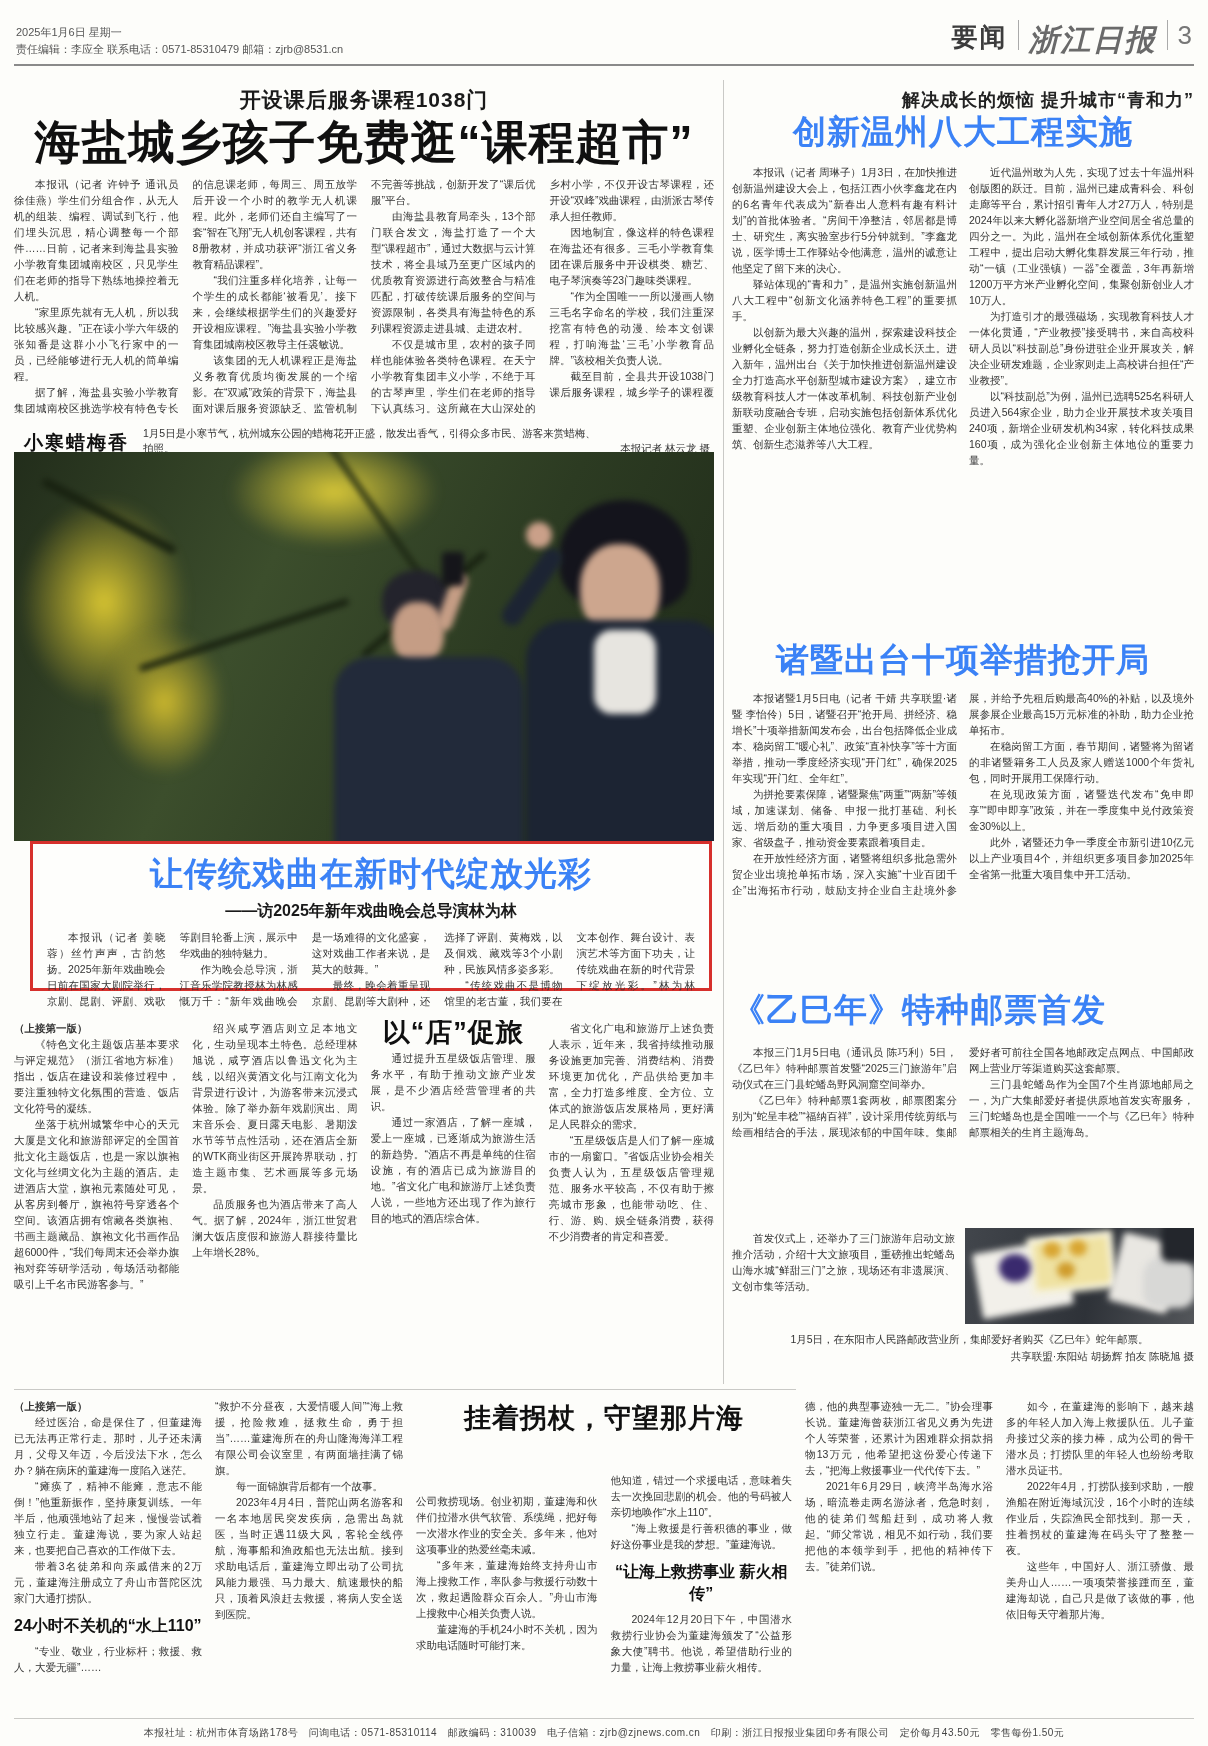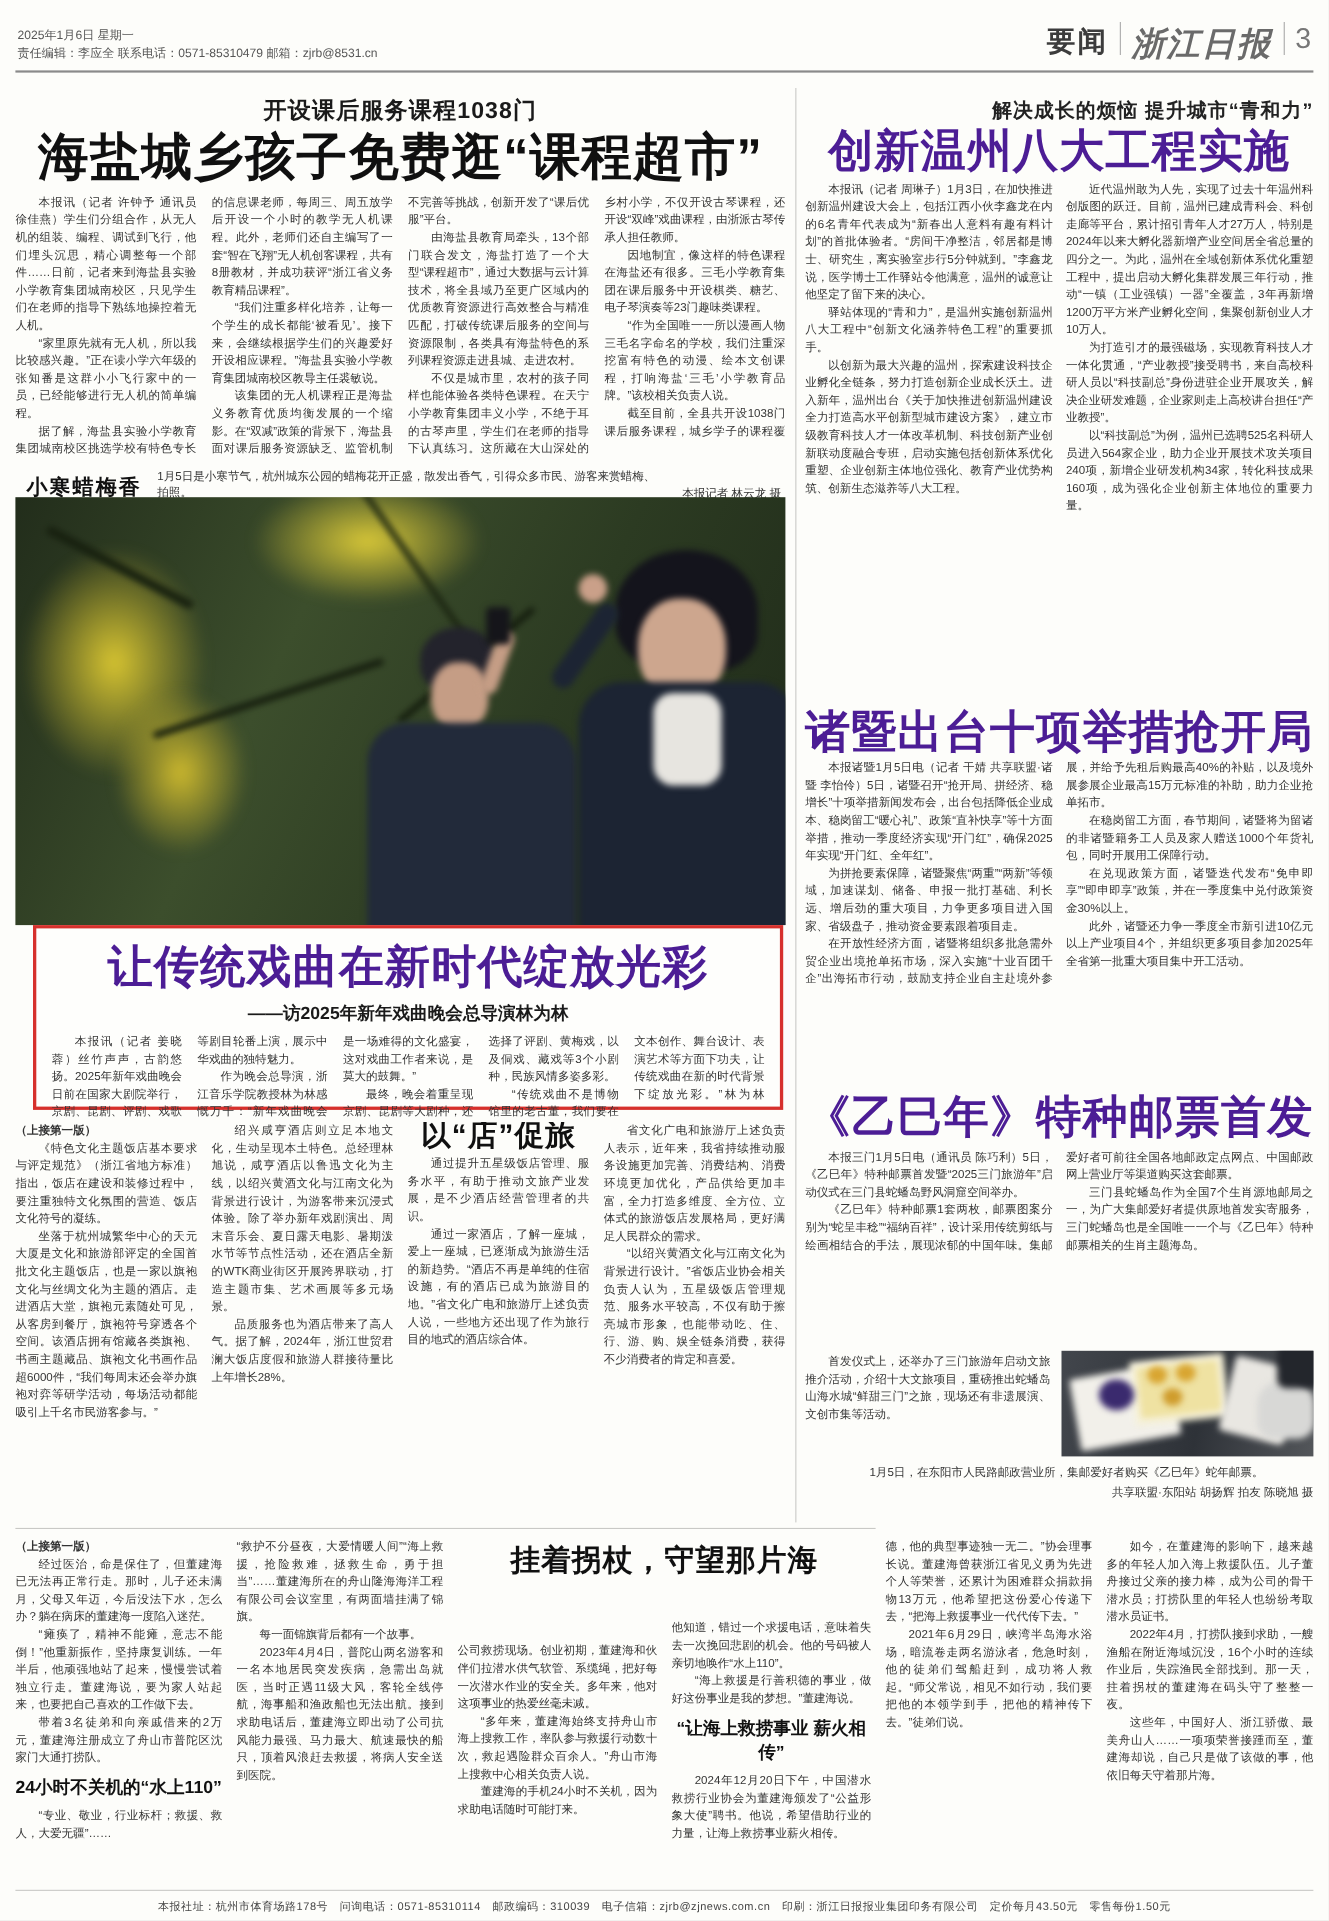--- a/index.html
+++ b/index.html
@@ -13,21 +13,21 @@
   .hdr-sep{width:1px;height:30px;background:#aaa;}
   .hdr-masthead{font-size:30px;color:#6a6a6a;font-family:"Liberation Serif","DejaVu Serif",serif;
                 font-style:italic;font-weight:bold;letter-spacing:2px;}
   .hdr-page{font-size:26px;color:#777;}
   .rule{background:#8a8a8a;}
   .rule-light{background:#c9c9c6;}
   
   .kicker{font-size:21px;font-weight:bold;color:#1a1a1a;text-align:center;letter-spacing:1px;}
   .headline-xl{font-size:46px;font-weight:bold;color:#101010;text-align:center;letter-spacing:1px;
                white-space:nowrap;}
-  .headline-lg{font-size:41px;font-weight:bold;color:#4c1d95;text-align:center;letter-spacing:1px;}
+  .headline-lg{font-size:33px;font-weight:bold;color:#3b82f6;text-align:center;letter-spacing:1px;}
   .headline-md{font-size:27px;font-weight:bold;color:#101010;text-align:center;letter-spacing:1px;}
   .kicker-sm{font-size:18px;font-weight:bold;color:#222;text-align:center;letter-spacing:1px;}
   
   .body-cols{column-gap:14px;text-align:justify;font-size:10.5px;line-height:16px;color:#333;overflow:hidden;}
   .cols4{column-count:4;}
   .cols5{column-count:5;}
   .cols2{column-count:2;column-gap:12px;}
   p.bp{margin:0;text-indent:2em;}
   .flexcols{display:flex;gap:13px;}
   .fcol{flex:1;overflow:hidden;text-align:justify;font-size:10.5px;line-height:16px;color:#333;}
@@ -106,21 +106,21 @@
     <div class="blur2" style="left:428px;top:100px;width:22px;height:34px;background:#15151a;border-radius:4px;"></div>
 
     <div class="blur2" style="left:545px;top:48px;width:130px;height:110px;background:#14141c;border-radius:50% 50% 30% 40%;"></div>
     <div class="blur2" style="left:566px;top:92px;width:80px;height:92px;background:#cda68e;border-radius:46%;"></div>
     <div class="blur2" style="left:512px;top:168px;width:200px;height:230px;background:#1c2433;border-radius:40px 40px 0 0;"></div>
     <div class="blur2" style="left:580px;top:178px;width:62px;height:84px;background:#e7e5e0;border-radius:18px;"></div>
     <div class="blur2" style="left:508px;top:90px;width:20px;height:90px;background:#1c2433;transform:rotate(35deg);border-radius:10px;"></div>
     <div class="blur2" style="left:512px;top:70px;width:26px;height:26px;background:#caa089;border-radius:50%;"></div>
   </div>
 
-  <div class="abs redbox" style="left:30px;top:841px;width:682px;height:168px;padding:8px 14px;">
+  <div class="abs redbox" style="left:30px;top:841px;width:682px;height:150px;padding:8px 14px;">
     <div class="headline-lg">让传统戏曲在新时代绽放光彩</div>
     <div class="rb-sub">——访2025年新年戏曲晚会总导演林为林</div>
     <div class="body-cols cols5" style="height:80px;margin-top:7px;">
       <p class="bp">本报讯（记者 姜晓蓉）丝竹声声，古韵悠扬。2025年新年戏曲晚会日前在国家大剧院举行，京剧、昆剧、评剧、戏歌等剧目轮番上演，展示中华戏曲的独特魅力。</p>
       <p class="bp">作为晚会总导演，浙江音乐学院教授林为林感慨万千：“新年戏曲晚会是一场难得的文化盛宴，这对戏曲工作者来说，是莫大的鼓舞。”</p>
       <p class="bp">最终，晚会着重呈现京剧、昆剧等大剧种，还选择了评剧、黄梅戏，以及侗戏、藏戏等3个小剧种，民族风情多姿多彩。</p>
       <p class="bp">“传统戏曲不是博物馆里的老古董，我们要在文本创作、舞台设计、表演艺术等方面下功夫，让传统戏曲在新的时代背景下绽放光彩。”林为林说，守正创新才能让传统戏曲走得更远。</p>
     </div>
   </div>
 
@@ -134,21 +134,21 @@
       <p class="bp">绍兴咸亨酒店则立足本地文化，生动呈现本土特色。总经理林旭说，咸亨酒店以鲁迅文化为主线，以绍兴黄酒文化与江南文化为背景进行设计，为游客带来沉浸式体验。除了举办新年戏剧演出、周末音乐会、夏日露天电影、暑期泼水节等节点性活动，还在酒店全新的WTK商业街区开展跨界联动，打造主题市集、艺术画展等多元场景。</p>
       <p class="bp">品质服务也为酒店带来了高人气。据了解，2024年，浙江世贸君澜大饭店度假和旅游人群接待量比上年增长28%。</p>
     </div>
     <div class="fcol">
       <div class="headline-md" style="margin:4px 0 10px 0;">以“店”促旅</div>
       <p class="bp">通过提升五星级饭店管理、服务水平，有助于推动文旅产业发展，是不少酒店经营管理者的共识。</p>
       <p class="bp">通过一家酒店，了解一座城，爱上一座城，已逐渐成为旅游生活的新趋势。“酒店不再是单纯的住宿设施，有的酒店已成为旅游目的地。”省文化广电和旅游厅上述负责人说，一些地方还出现了作为旅行目的地式的酒店综合体。</p>
     </div>
     <div class="fcol">
       <p class="bp">省文化广电和旅游厅上述负责人表示，近年来，我省持续推动服务设施更加完善、消费结构、消费环境更加优化，产品供给更加丰富，全力打造多维度、全方位、立体式的旅游饭店发展格局，更好满足人民群众的需求。</p>
-      <p class="bp">“以绍兴黄酒文化与江南文化为背景进行设计。”省饭店业协会相关负责人认为，五星级饭店管理规范、服务水平较高，不仅有助于擦亮城市形象，也能带动吃、住、行、游、购、娱全链条消费，获得不少消费者的肯定和喜爱。</p>
+      <p class="bp">“五星级饭店是人们了解一座城市的一扇窗口。”省饭店业协会相关负责人认为，五星级饭店管理规范、服务水平较高，不仅有助于擦亮城市形象，也能带动吃、住、行、游、购、娱全链条消费，获得不少消费者的肯定和喜爱。</p>
     </div>
   </div>
 
   <div class="abs rule-light" style="left:14px;top:1389px;width:782px;height:1px;"></div>
 
   <div class="abs flexcols" style="left:14px;top:1398px;width:1180px;height:302px;">
     <div class="fcol">
       <p class="bp jump">（上接第一版）</p>
       <p class="bp">经过医治，命是保住了，但董建海已无法再正常行走。那时，儿子还未满月，父母又年迈，今后没法下水，怎么办？躺在病床的董建海一度陷入迷茫。</p>
       <p class="bp">“瘫痪了，精神不能瘫，意志不能倒！”他重新振作，坚持康复训练。一年半后，他顽强地站了起来，慢慢尝试着独立行走。董建海说，要为家人站起来，也要把自己喜欢的工作做下去。</p>

